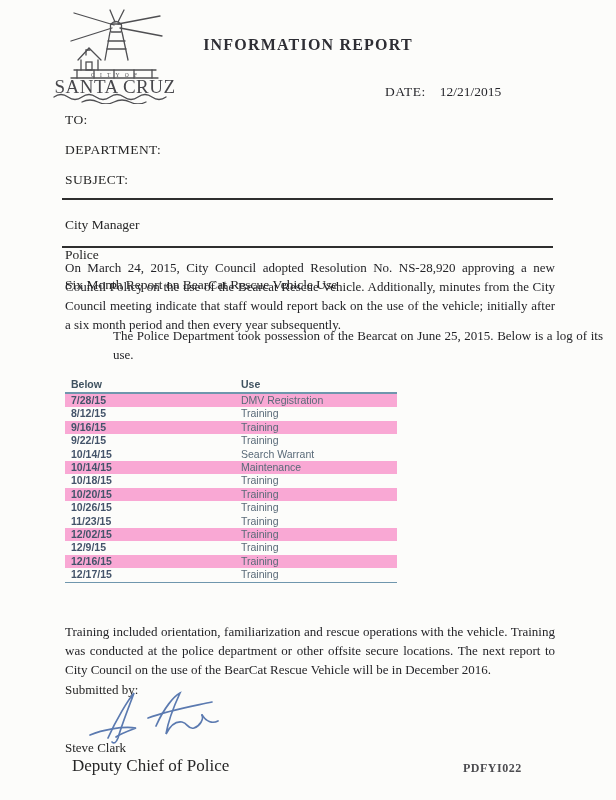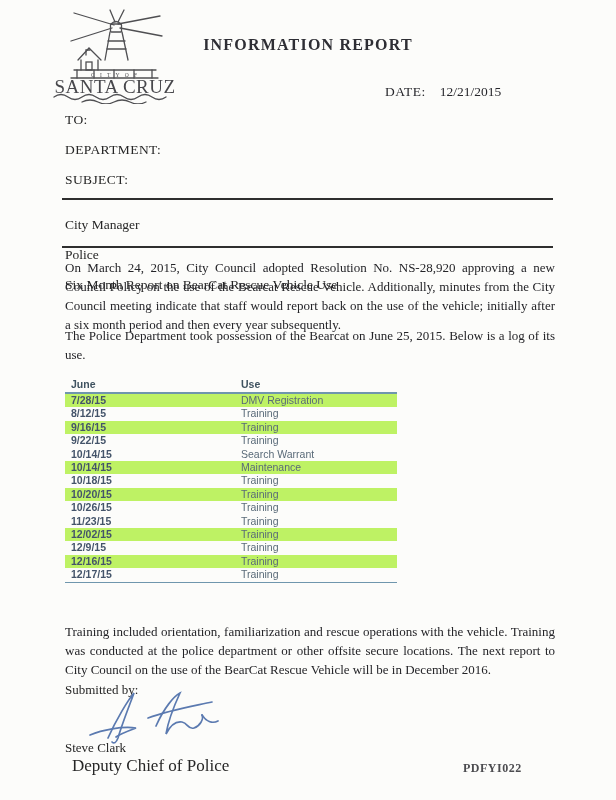--- a/index.html
+++ b/index.html
@@ -43,41 +43,41 @@
   .rule-2{top:246px;}
   .approved-row{position:absolute;left:65px;top:214px;right:60px;font-size:13.5px;}
   .approved-row .date-lbl{position:absolute;left:295px;top:-3px;}
   
   .para{
     position:absolute;left:65px;width:490px;
     font-size:13px;line-height:19px;
     text-align:justify;color:#242428;
   }
   .para-1{top:258px;}
-  .para-2{top:326px;}
+  .para-2{top:326px;margin-left:48px;}
   .para-3{top:622px;}
   
   .usage-table{
     position:absolute;left:65px;top:377px;width:332px;
     border-collapse:collapse;
     font-family:"Liberation Sans", sans-serif;
     font-size:10.5px;
   }
   .usage-table th{
     text-align:left;font-weight:bold;color:#3f5260;
     padding:1px 0 2px 6px;
     border-bottom:2px solid #6f96ad;
   }
   .usage-table td{
     padding:1px 0 1px 6px;
     line-height:11.4px;height:11.4px;
   }
   .usage-table td.c-date{width:164px;font-weight:bold;color:#44546a;}
   .usage-table td.c-use{color:#596a78;}
-  .usage-table tr.shaded{background:#bef264;}
+  .usage-table tr.shaded{background:#f9a8d4;}
   .usage-table tbody tr:last-child td{border-bottom:1.5px solid #6f96ad;}
   
   .submitted{position:absolute;left:65px;top:682px;font-size:13px;}
   .signature{position:absolute;left:78px;top:688px;}
   .sig-name{position:absolute;left:65px;top:740px;font-size:13px;}
   .sig-title{position:absolute;left:72px;top:756px;font-size:17px;}
   .footer-code{
     position:absolute;left:463px;top:761px;
     font-size:12px;font-weight:bold;letter-spacing:.5px;color:#4c4c50;
   }
@@ -149,21 +149,21 @@
 
 
   <div class="rule rule-2"></div>
 
   <div class="para para-1">On March 24, 2015, City Council adopted Resolution No. NS-28,920 approving a new Council Policy on the use of the Bearcat Rescue Vehicle.  Additionally, minutes from the City Council meeting indicate that staff would report back on the use of the vehicle; initially after a six month period and then every year subsequently.</div>
   <div class="para para-2">The Police Department took possession of the Bearcat on June 25, 2015.  Below is a log of its use.</div>
 
   <table class="usage-table">
     <thead>
       <tr>
-        <th>June</th>
+        <th>Below</th>
         <th>Use</th>
       </tr>
     </thead>
     <tbody id="usage-tbody">
         <tr class="shaded">
           <td class="c-date">7/28/15</td>
           <td class="c-use">DMV Registration</td>
         </tr>
         <tr>
           <td class="c-date">8/12/15</td>

